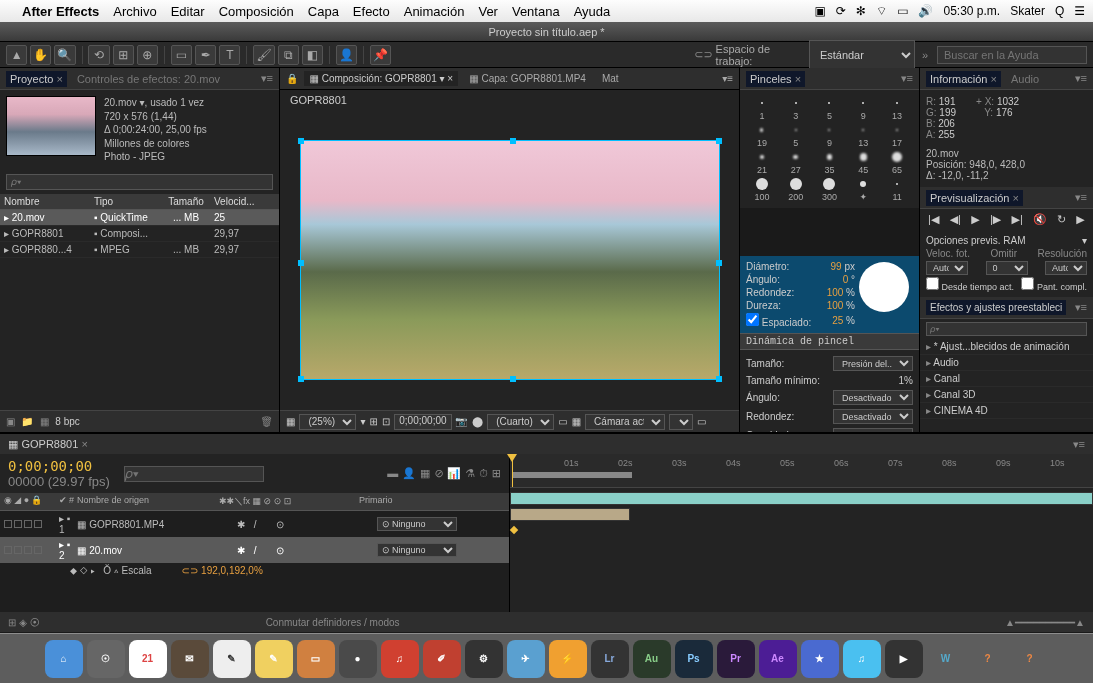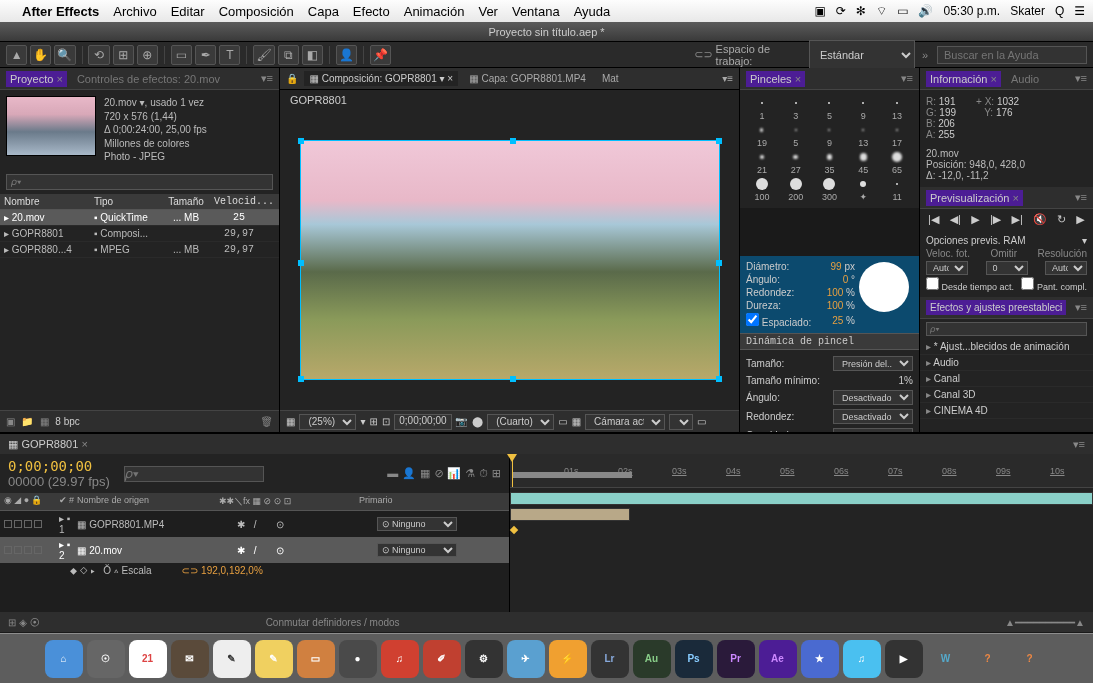--- a/index.html
+++ b/index.html
@@ -12,38 +12,38 @@
 .toolbar { height: 26px; background: #2a2a2a; display: flex; align-items: center; gap: 3px; padding: 0 6px; border-bottom: 1px solid #000; }
 .toolbar .tool { width: 22px; height: 20px; background: #3a3a3a; border: 1px solid #555; display: flex; align-items: center; justify-content: center; font-size: 12px; color: #aaa; border-radius: 2px; }
 .toolbar .sep { width: 1px; height: 18px; background: #444; margin: 0 3px; }
 .toolbar .wslabel { margin-left: auto; color: #aaa; font-size: 11px; }
 .toolbar .wssel { background: #333; border: 1px solid #555; color: #ccc; padding: 1px 6px; height: 30px; width: 110px; font-size: 11px; }
 .toolbar .search { background: #333; border: 1px solid #555; color: #ccc; padding: 1px 6px; height: 18px; width: 150px; font-size: 11px; margin-left: 6px; }
 .main { display: flex; height: 364px; }
 .col { display: flex; flex-direction: column; border-right: 1px solid #000; }
 .panel-tabs { height: 22px; background: #2e2e2e; display: flex; align-items: center; padding: 0 6px; gap: 6px; border-bottom: 1px solid #444; font-size: 11px; }
 .panel-tabs .tab { color: #ccc; padding: 2px 4px; }
-.panel-tabs .tab.active { background: #4c1d95; }
+.panel-tabs .tab.active { background: #0f172a; }
 .panel-tabs .x { color: #888; }
 .panel-tabs .menu { margin-left: auto; color: #888; }
 .col-left { width: 280px; }
 .project-info { display: flex; padding: 6px; gap: 8px; background: #232323; }
 .thumb { width: 90px; height: 60px; background: linear-gradient(180deg,#e8b8c8 0%,#d8a8b8 30%,#6a7a8a 60%,#a8b8c8 100%); border: 1px solid #000; }
 .project-info .meta { font-size: 10px; color: #bbb; line-height: 1.35; }
 .search-row { padding: 4px 6px; background: #232323; }
 .search-row input { width: 100%; background: #333; border: 1px solid #555; color: #ccc; padding: 1px 4px; height: 16px; font-size: 10px; }
 .filelist { background: #232323; flex: 1; }
 .filelist .hdr, .filelist .row { display: flex; font-size: 10px; padding: 2px 4px; }
 .filelist .hdr { background: #3a3a3a; color: #ddd; border-bottom: 1px solid #555; }
 .filelist .row { border-bottom: 1px solid #2a2a2a; color: #bbb; }
 .filelist .row.sel { background: #5a5a5a; color: #fff; }
 .filelist .c1 { width: 90px; }
 .filelist .c2 { width: 70px; }
 .filelist .c3 { width: 50px; text-align: center; padding-right: 6px; }
-.filelist .c4 { width: 50px; text-align: center; font-family: Liberation Mono, monospace; }
+.filelist .c4 { width: 50px; text-align: left; }
 .panel-footer { height: 22px; background: #2e2e2e; display: flex; align-items: center; gap: 6px; padding: 0 6px; font-size: 10px; border-top: 1px solid #444; }
 .panel-footer .ic { color: #888; }
 .col-mid { width: 460px; }
 .comp-tabs { height: 22px; background: #2e2e2e; display: flex; align-items: center; font-size: 10px; color: #aaa; padding: 0 6px; gap: 6px; border-bottom: 1px solid #000; }
 .comp-tabs .ct { padding: 2px 5px; }
 .comp-tabs .ct.active { background: #232323; color: #ccc; }
 .comp-name { padding: 4px 10px; background: #232323; font-size: 11px; }
 .viewer { flex: 1; background: #232323; display: flex; align-items: center; justify-content: center; position: relative; }
 .canvas { width: 420px; height: 240px; border: 1px solid #00bfff; position: relative; background: linear-gradient(180deg,#f0c8d8 0%,#e8b8c8 25%,#a8c8d8 35%,#5a6a4a 55%,#8a9a5a 75%,#b8a86a 100%); }
 .canvas .hnd { width: 6px; height: 6px; background: #00bfff; position: absolute; }
@@ -91,21 +91,21 @@
 .tl-row .tg { width: 55px; display: flex; gap: 2px; }
 .tl-row .ch { width: 8px; height: 8px; border: 1px solid #666; }
 .tl-row .nm { width: 160px; }
 .tl-row .sw { width: 140px; display: flex; gap: 2px; }
 .tl-row .pr { width: 90px; }
 .tl-row .prsel { background: #333; border: 1px solid #555; color: #ccc; font-size: 9px; height: 14px; width: 80px; }
 .tl-sub { padding: 2px 4px 2px 70px; font-size: 10px; color: #bbb; display: flex; }
 .tl-sub .val { color: #e8a040; margin-left: 30px; }
 .tl-right { flex: 1; background: #232323; display: flex; flex-direction: column; }
 .ruler { height: 34px; background: #2a2a2a; position: relative; border-bottom: 1px solid #444; }
-.ruler .tick { position: absolute; top: 12px; font-size: 9px; color: #888; text-decoration: underline; }
+.ruler .tick { position: absolute; top: 4px; font-size: 9px; color: #888; }
 .ruler .workarea { position: absolute; top: 18px; left: 2px; height: 6px; width: 120px; background: #888; }
 .ruler .playhead { position: absolute; left: 2px; top: 0; width: 1px; height: 100%; background: #f0c040; }
 .ruler .playhead::before { content: ""; position: absolute; top: 0; left: -5px; border: 5px solid transparent; border-top: 8px solid #f0c040; }
 .tracks { flex: 1; position: relative; padding-top: 2px; }
 .track { height: 15px; margin: 1px 0; position: relative; }
 .track .bar { position: absolute; top: 1px; height: 13px; border: 1px solid #333; }
 .tl-footer { height: 20px; background: #2e2e2e; display: flex; align-items: center; padding: 0 8px; gap: 6px; font-size: 10px; color: #888; }
 .tl-footer .toggle { margin-left: 220px; }
 .dock { position: absolute; bottom: 0; left: 0; right: 0; height: 50px; background: rgba(220,220,220,0.35); backdrop-filter: blur(6px); display: flex; align-items: center; justify-content: center; gap: 4px; border-top: 1px solid rgba(255,255,255,0.3); }
 .dock .di { width: 38px; height: 38px; border-radius: 8px; display: flex; align-items: center; justify-content: center; font-size: 10px; font-weight: bold; color: #fff; }

